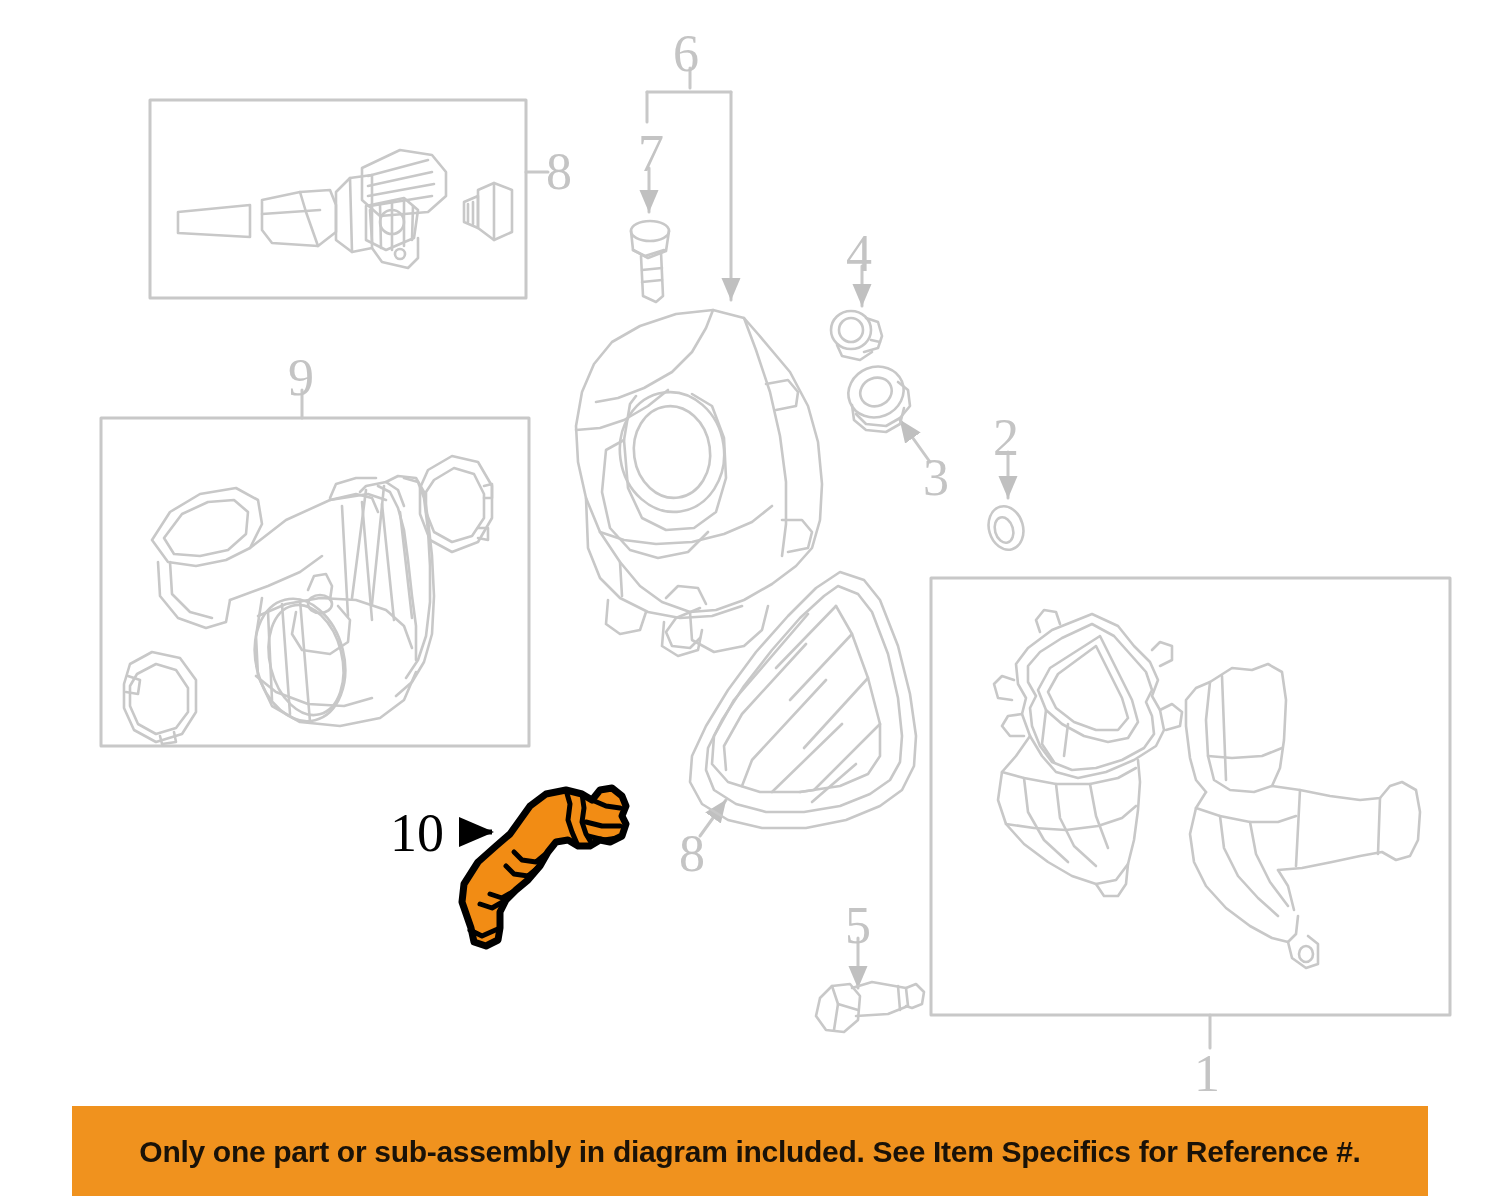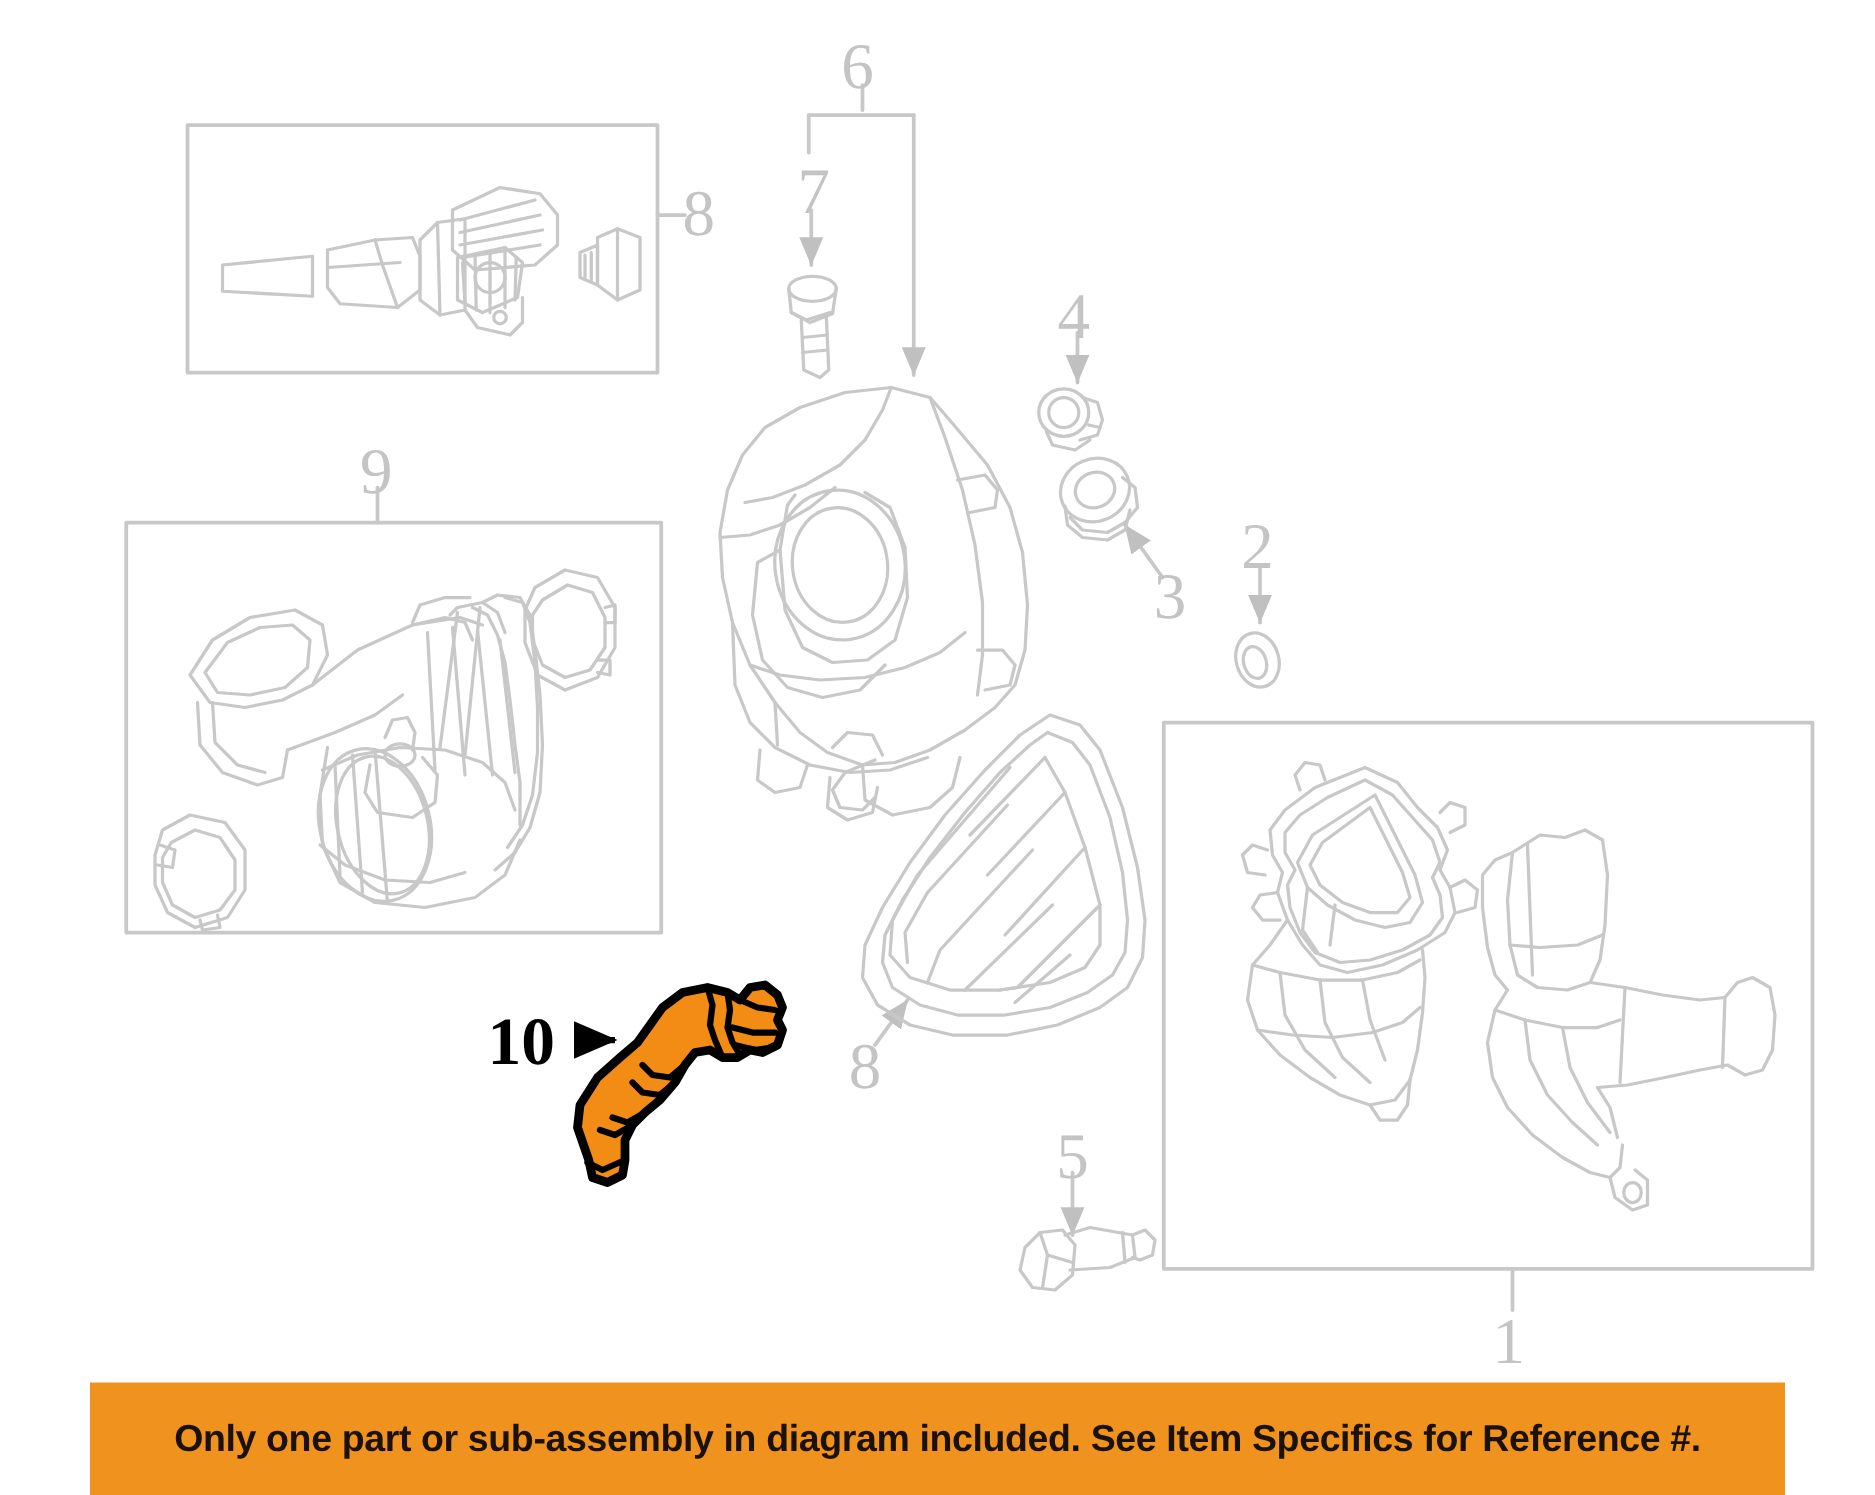--- a/index.html
+++ b/index.html
@@ -29,21 +29,21 @@
     position: absolute;
     font-family: "Liberation Serif", serif;
     font-size: 52px;
     line-height: 1;
     color: #c4c4c4;
     user-select: none;
     white-space: nowrap;
   }
   .callout.highlighted {
     color: #000000;
-    font-weight: bold;
+    font-weight: normal;
     font-size: 54px;
   }
   #notice-banner {
     position: absolute;
     left: 72px;
     top: 1106px;
     width: 1356px;
     height: 94px;
     background: #f0921e;
     display: flex;

